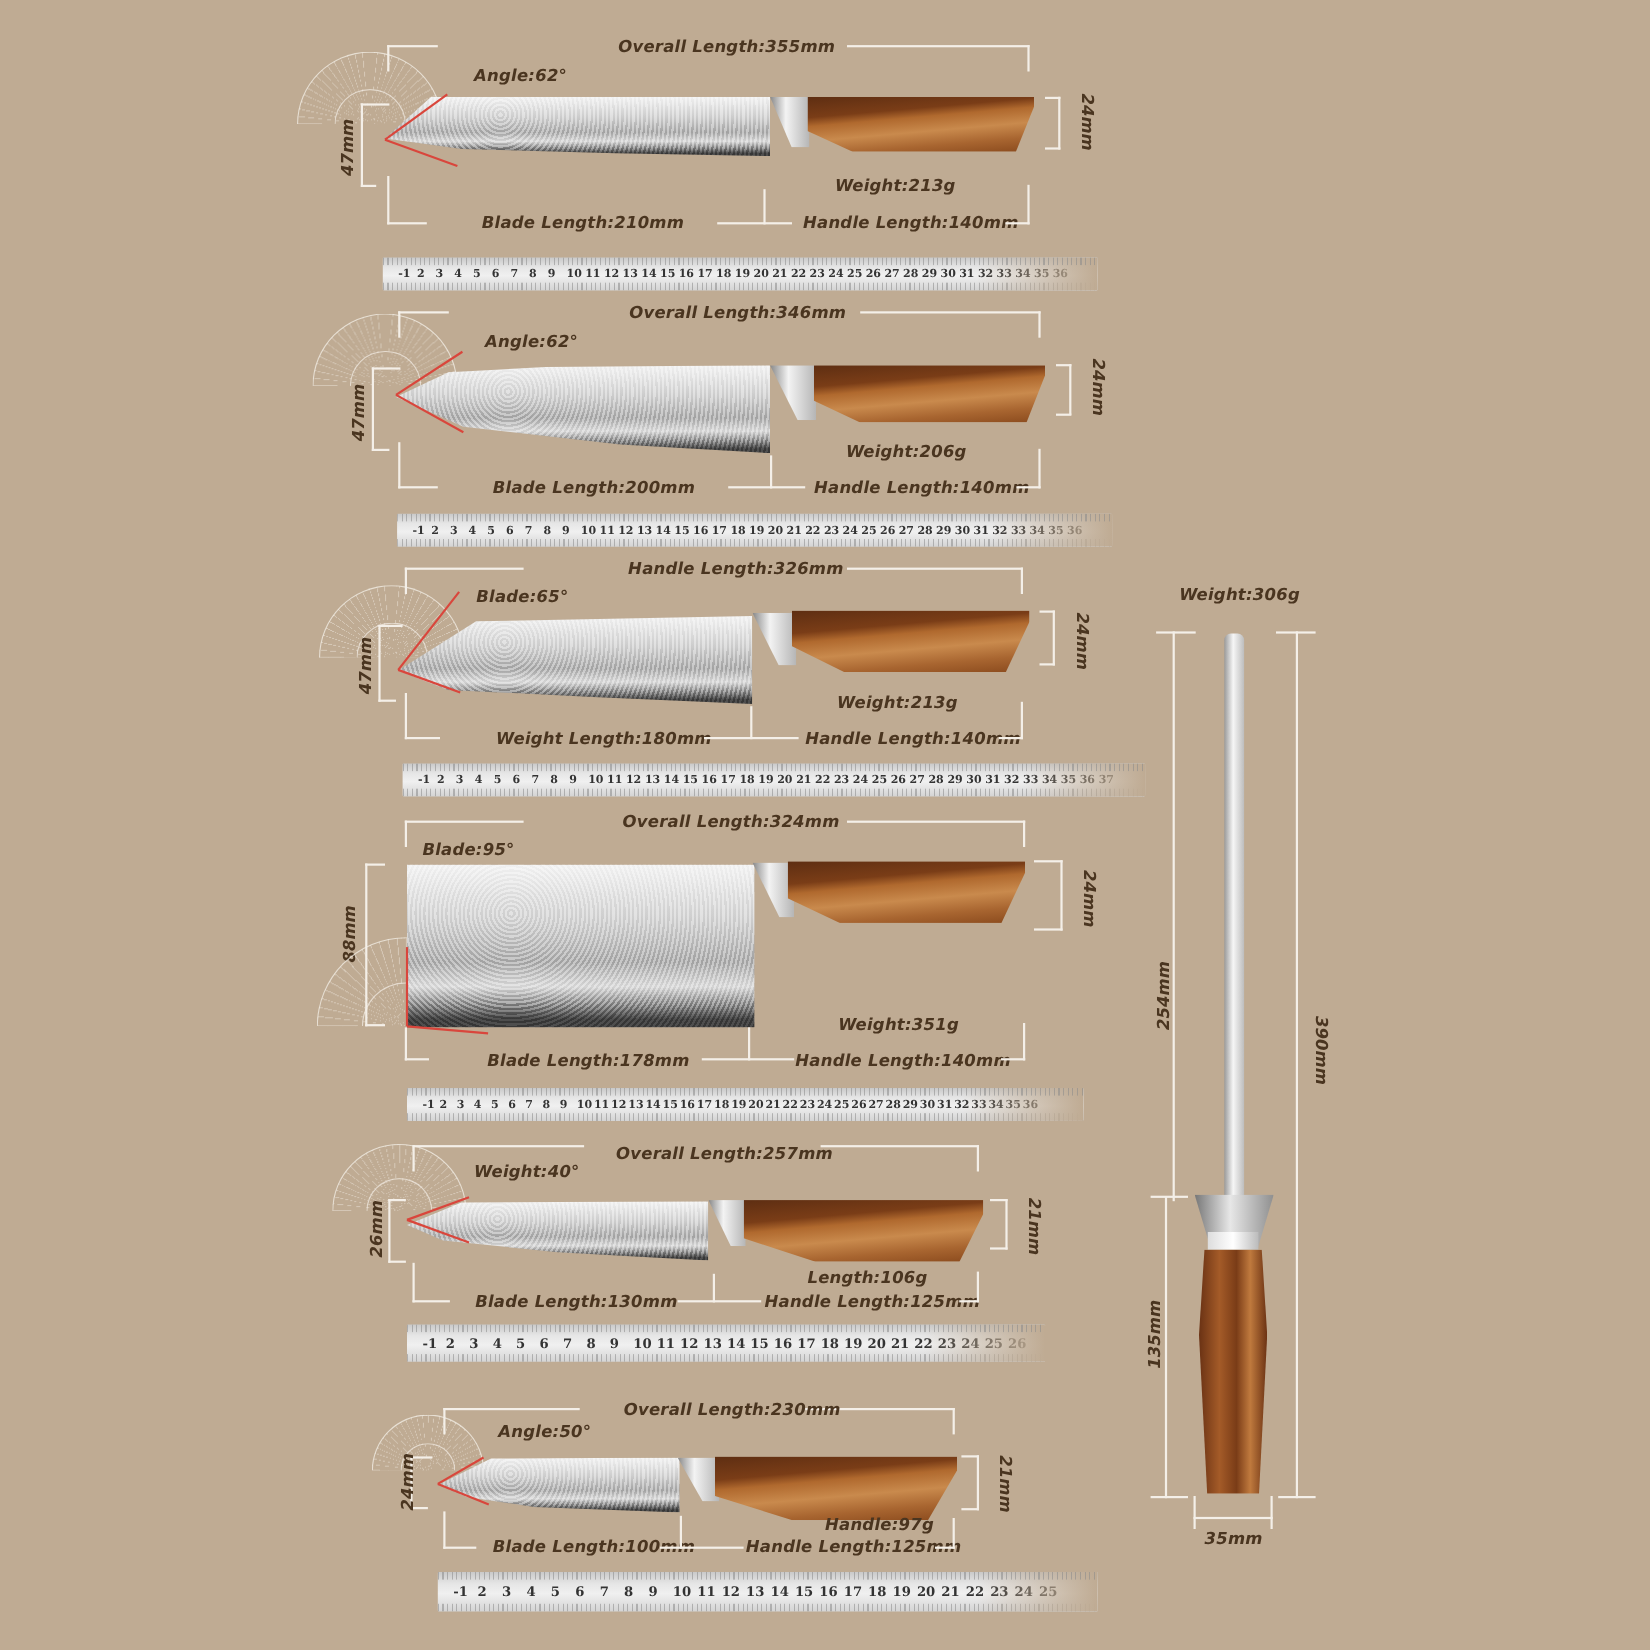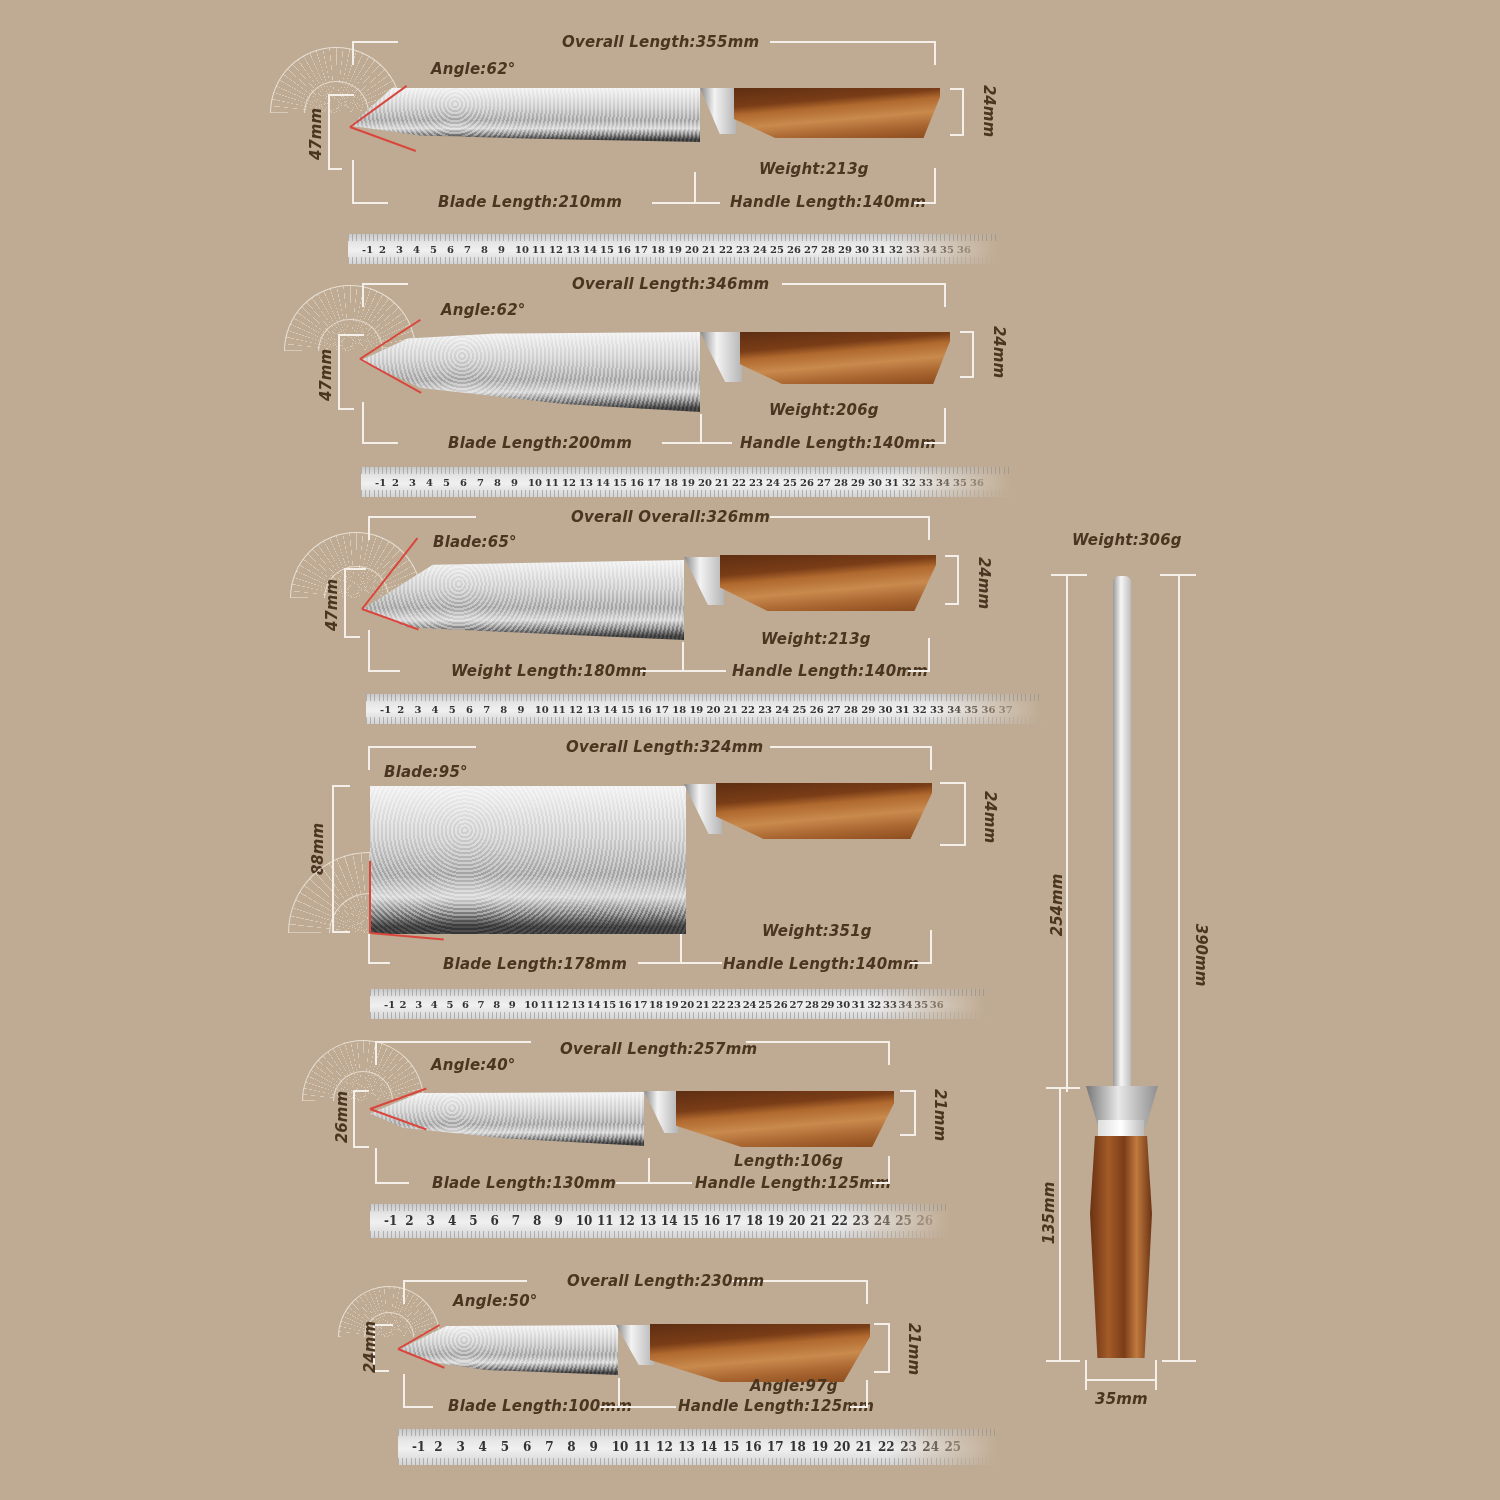--- a/index.html
+++ b/index.html
@@ -183,21 +183,21 @@
       </div>
     <div class="fade"></div>
   </div>
 </div>
 
 <div>
   <div class="line" style="left:368px;top:516px;width:108px;height:2px"></div>
   <div class="line" style="left:368px;top:516px;width:2px;height:24px"></div>
   <div class="line" style="left:770px;top:516px;width:160px;height:2px"></div>
   <div class="line" style="left:928px;top:516px;width:2px;height:24px"></div>
-  <div class="lbl" style="left:571px;top:508px">Overall Overall:326mm</div>
+  <div class="lbl" style="left:571px;top:508px">Handle Length:326mm</div>
   <div class="protractor" style="left:290px;top:532px;width:130px;height:65px">
       <div class="inner"></div>
     </div>
   <div class="lbl" style="left:433px;top:533px">Blade:65°</div>
   <div class="line" style="left:344px;top:568px;width:22px;height:2px"></div>
   <div class="line" style="left:344px;top:568px;width:2px;height:70px"></div>
   <div class="line" style="left:344px;top:636px;width:16px;height:2px"></div>
   <div class="vlbl" style="left:306px;top:596px;transform:rotate(-90deg)">47mm</div>
   <div class="blade" style="left:362px;top:560px;width:322px;height:80px;clip-path:polygon(0 62%,22% 6%,100% 0,100% 100%,55% 92%,14% 84%)"></div>
   <div class="redline" style="left:362px;top:608px;width:90px;transform:rotate(-52deg)"></div>
@@ -338,21 +338,21 @@
 
 <div>
   <div class="line" style="left:375px;top:1041px;width:156px;height:2px"></div>
   <div class="line" style="left:375px;top:1041px;width:2px;height:24px"></div>
   <div class="line" style="left:746px;top:1041px;width:144px;height:2px"></div>
   <div class="line" style="left:888px;top:1041px;width:2px;height:24px"></div>
   <div class="lbl" style="left:560px;top:1040px">Overall Length:257mm</div>
   <div class="protractor" style="left:302px;top:1040px;width:120px;height:60px">
       <div class="inner"></div>
     </div>
-  <div class="lbl" style="left:431px;top:1056px">Angle:40°</div>
+  <div class="lbl" style="left:431px;top:1056px">Weight:40°</div>
   <div class="line" style="left:353px;top:1090px;width:16px;height:2px"></div>
   <div class="line" style="left:353px;top:1090px;width:2px;height:58px"></div>
   <div class="line" style="left:353px;top:1146px;width:16px;height:2px"></div>
   <div class="vlbl" style="left:316px;top:1108px;transform:rotate(-90deg)">26mm</div>
   <div class="blade" style="left:370px;top:1092px;width:274px;height:54px;clip-path:polygon(0 40%,18% 2%,100% 0,100% 100%,50% 86%,12% 66%)"></div>
   <div class="redline" style="left:370px;top:1108px;width:60px;transform:rotate(-20deg)"></div>
   <div class="redline" style="left:370px;top:1108px;width:60px;transform:rotate(20deg)"></div>
   <div class="bolster" style="left:644px;top:1091px;width:34px;height:42px;clip-path:polygon(0 0,100% 0,100% 100%,60% 100%)"></div>
   <div class="handle" style="left:676px;top:1091px;width:218px;height:56px;clip-path:polygon(0 0,100% 0,100% 22%,90% 100%,30% 100%,0 62%)"></div>
   <div class="line" style="left:900px;top:1090px;width:16px;height:2px"></div>
@@ -417,21 +417,21 @@
   <div class="vlbl" style="left:344px;top:1338px;transform:rotate(-90deg)">24mm</div>
   <div class="blade" style="left:398px;top:1325px;width:220px;height:50px;clip-path:polygon(0 50%,22% 2%,100% 0,100% 100%,40% 90%,12% 72%)"></div>
   <div class="redline" style="left:398px;top:1348px;width:48px;transform:rotate(-30deg)"></div>
   <div class="redline" style="left:398px;top:1348px;width:50px;transform:rotate(22deg)"></div>
   <div class="bolster" style="left:616px;top:1325px;width:38px;height:40px;clip-path:polygon(0 0,100% 0,100% 100%,60% 100%)"></div>
   <div class="handle" style="left:650px;top:1324px;width:220px;height:58px;clip-path:polygon(0 0,100% 0,100% 22%,88% 100%,32% 100%,0 62%)"></div>
   <div class="line" style="left:874px;top:1323px;width:16px;height:2px"></div>
   <div class="line" style="left:888px;top:1323px;width:2px;height:50px"></div>
   <div class="line" style="left:874px;top:1371px;width:16px;height:2px"></div>
   <div class="vlbl" style="left:888px;top:1340px;transform:rotate(90deg)">21mm</div>
-  <div class="lbl" style="left:750px;top:1377px">Angle:97g</div>
+  <div class="lbl" style="left:750px;top:1377px">Handle:97g</div>
   <div class="line" style="left:403px;top:1374px;width:2px;height:34px"></div>
   <div class="line" style="left:403px;top:1406px;width:30px;height:2px"></div>
   <div class="lbl" style="left:448px;top:1397px">Blade Length:100mm</div>
   <div class="line" style="left:600px;top:1406px;width:76px;height:2px"></div>
   <div class="line" style="left:618px;top:1378px;width:2px;height:30px"></div>
   <div class="lbl" style="left:678px;top:1397px">Handle Length:125mm</div>
   <div class="line" style="left:850px;top:1406px;width:18px;height:2px"></div>
   <div class="line" style="left:866px;top:1380px;width:2px;height:28px"></div>
   <div class="ruler" style="left:398px;top:1429px;width:600px;height:36px">
     <div class="nums" style="font-size:12px">

